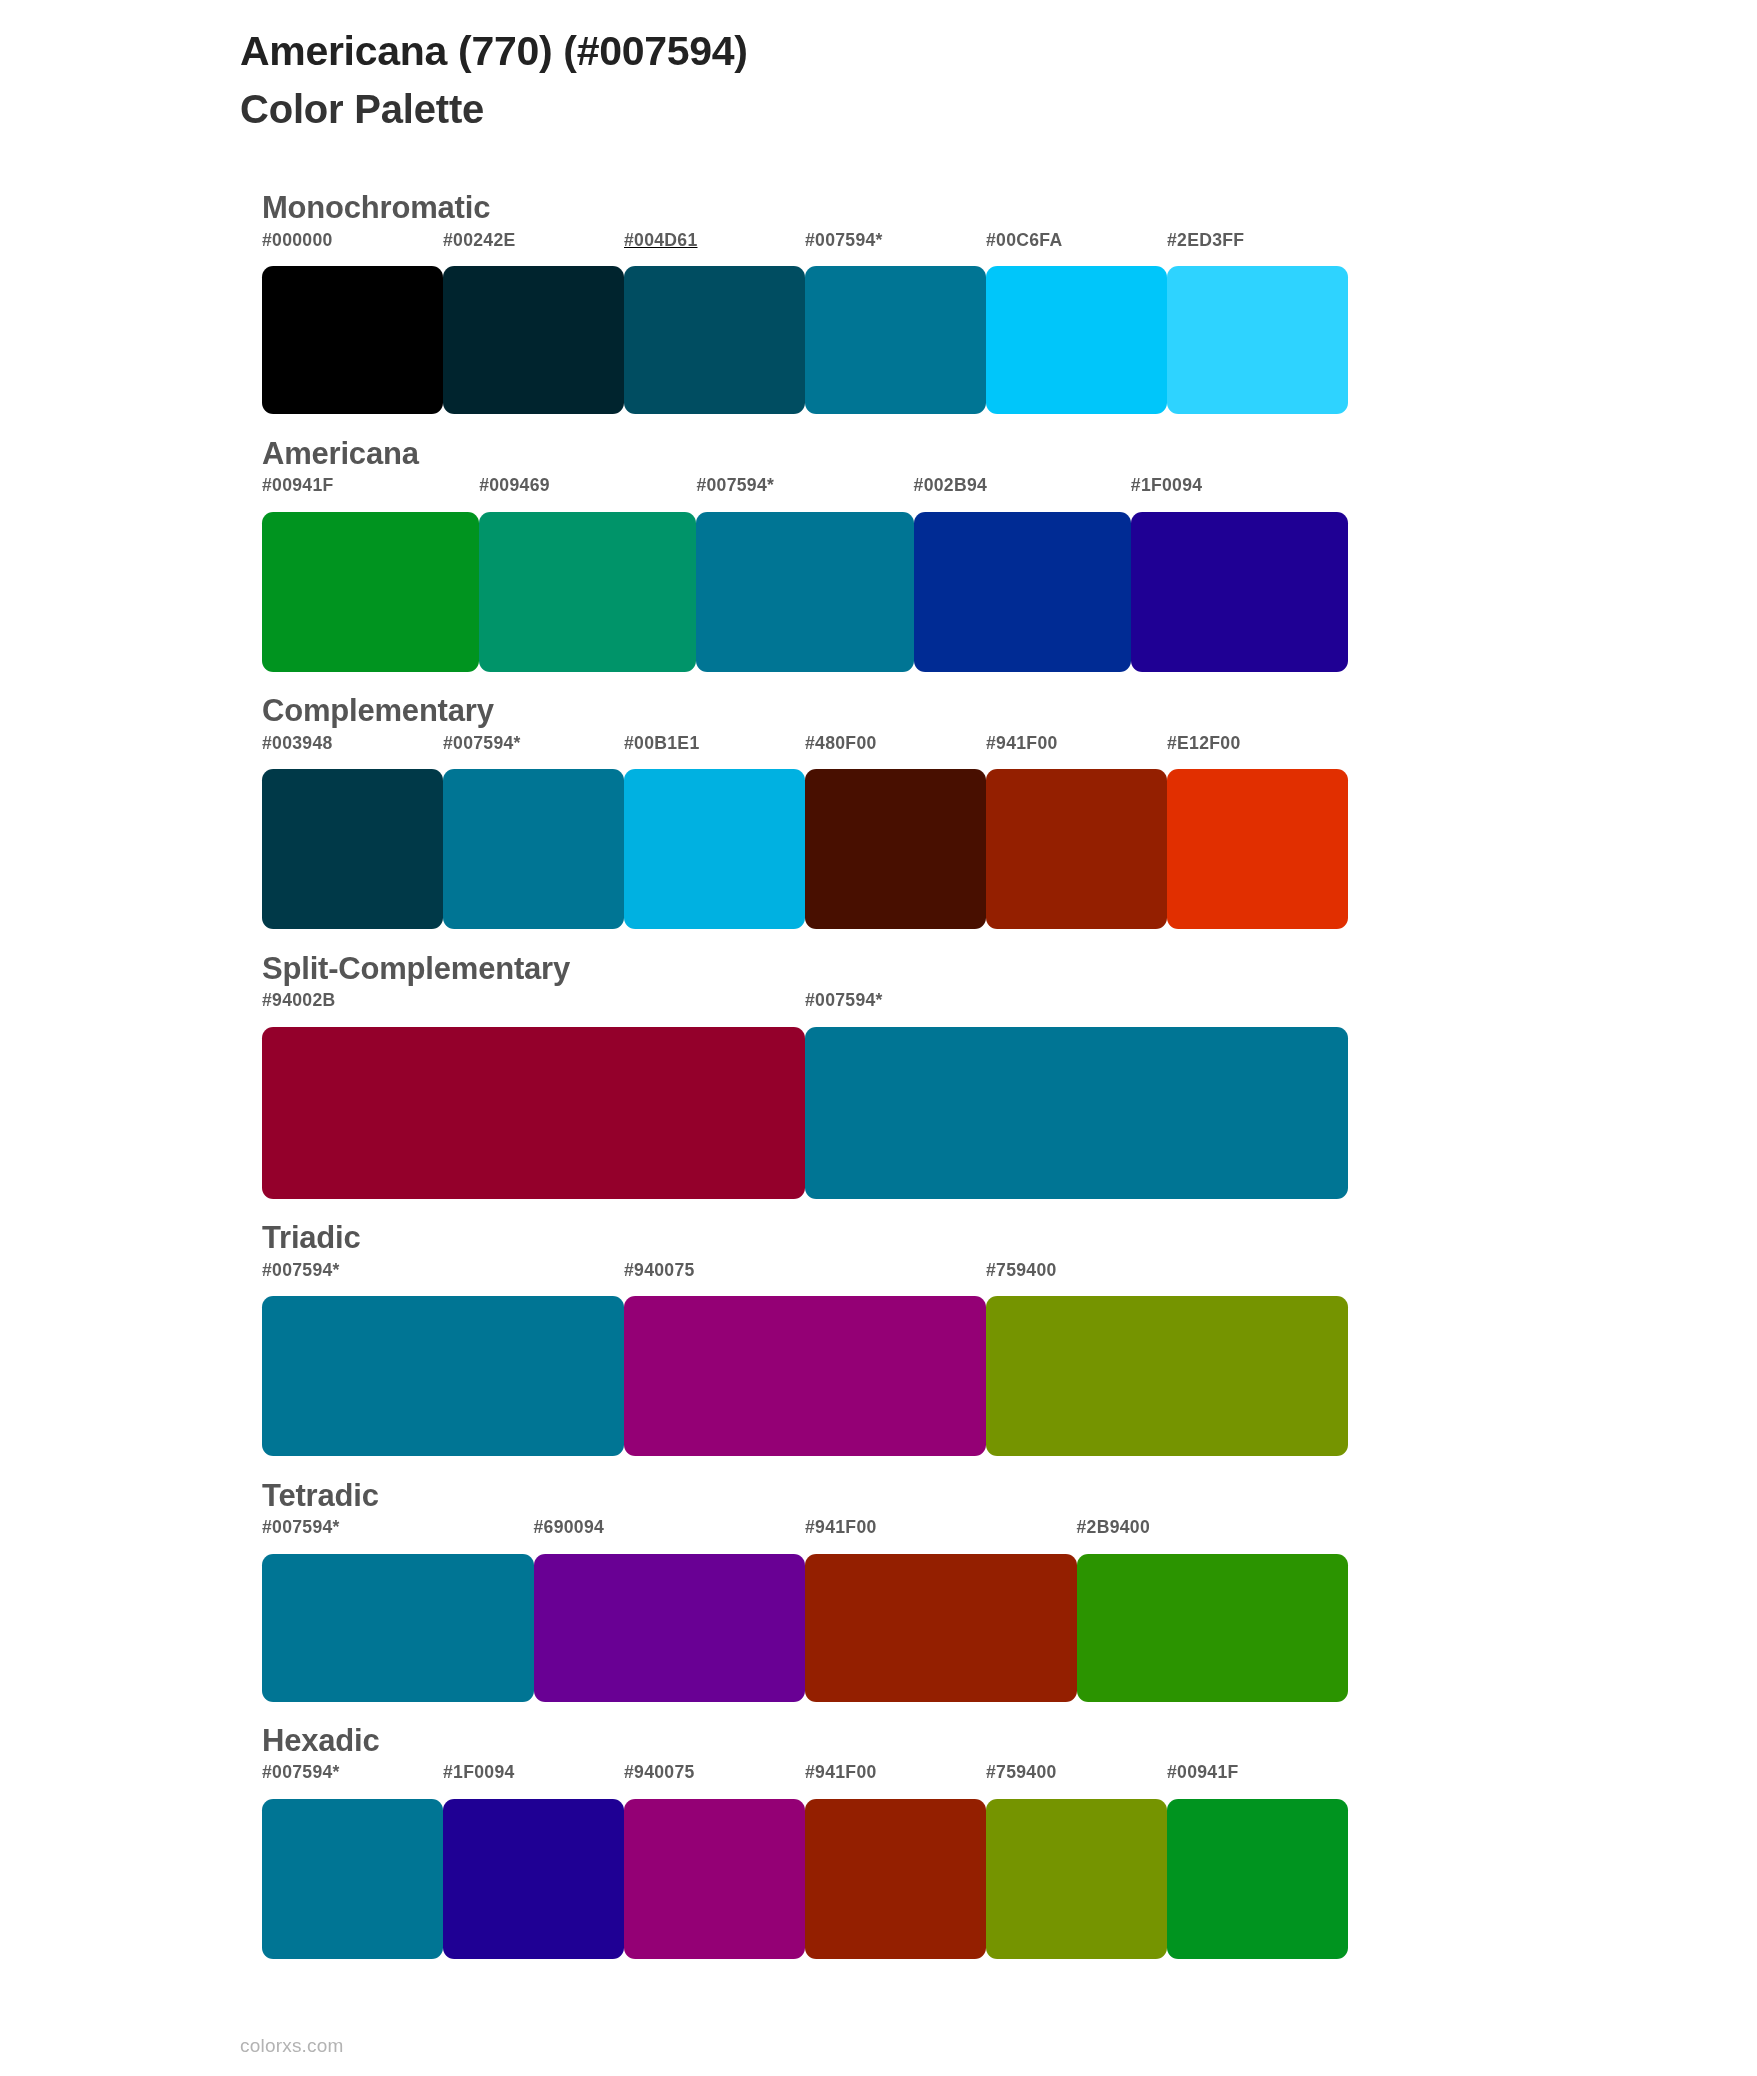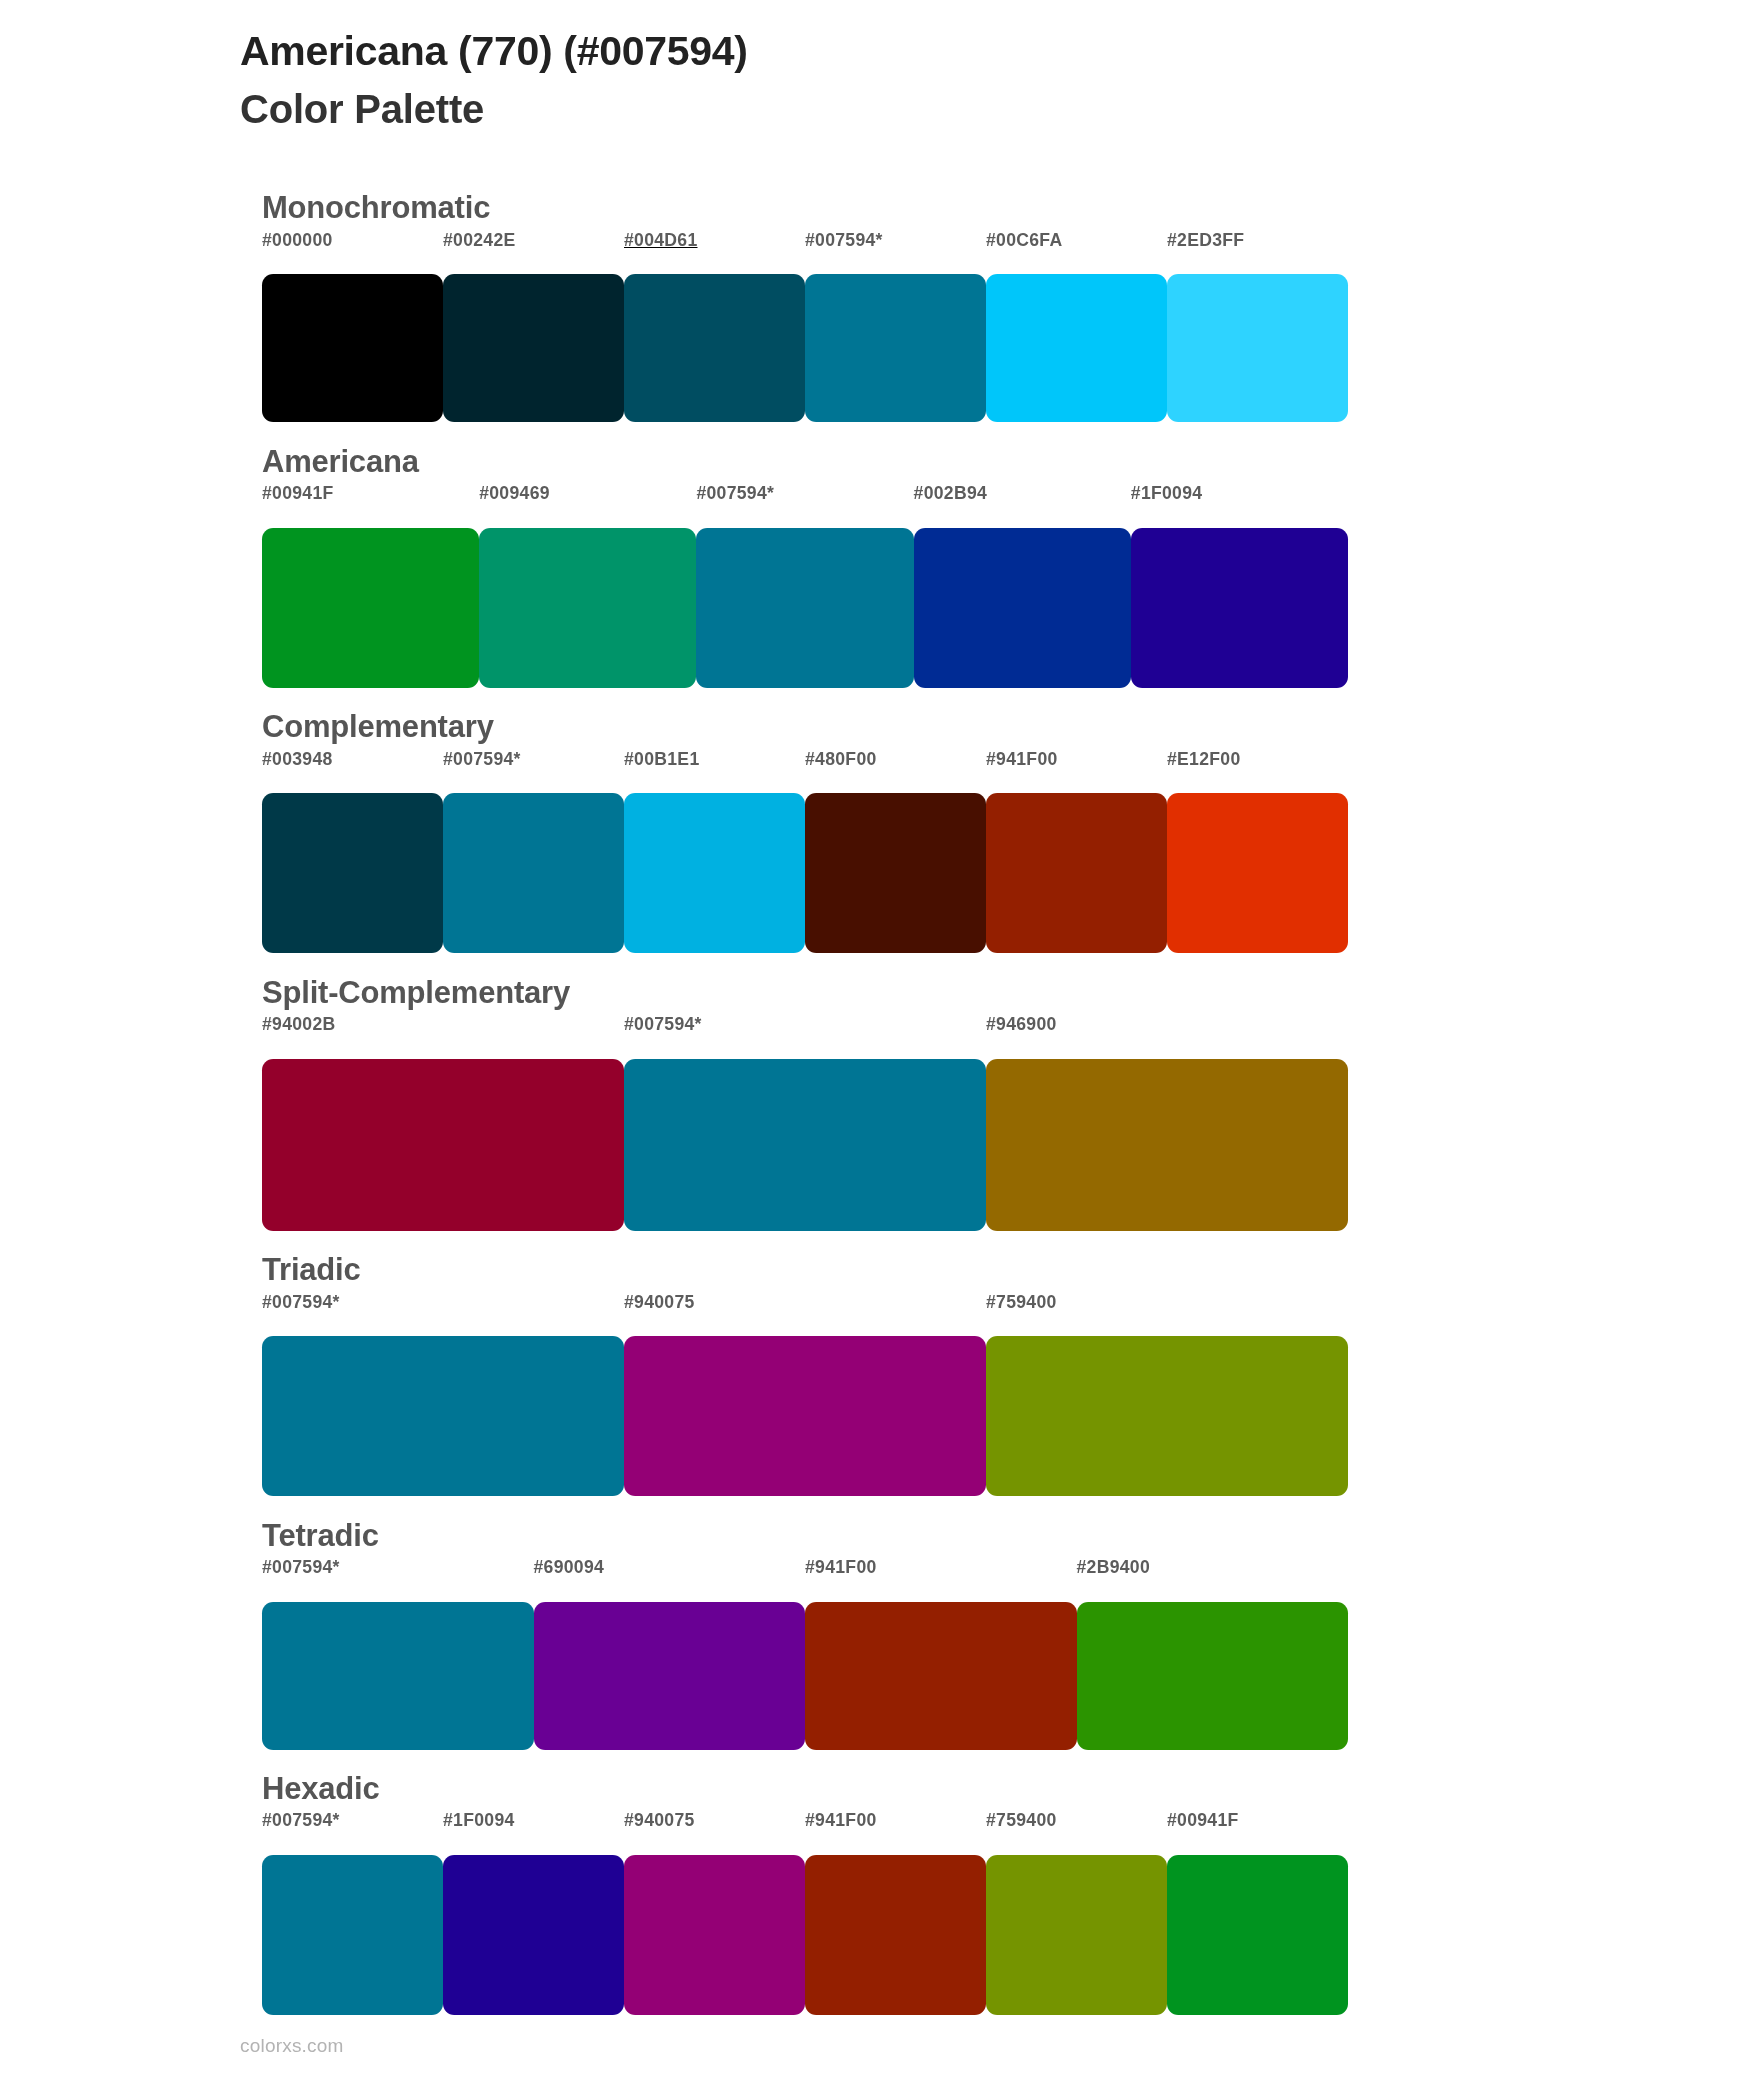--- a/index.html
+++ b/index.html
@@ -68,21 +68,21 @@
   .swatch {
     position: relative;
     display: block;
   }
   .swatch-label {
     font-size: 17.6px;
     font-weight: 700;
     color: #5c5c5c;
     letter-spacing: 0.3px;
     line-height: 1;
-    padding-bottom: 25px;
+    padding-bottom: 17px;
     white-space: nowrap;
     display: block;
   }
   .swatch-chip {
     display: block;
     border-radius: 11.2px;
     width: 100%;
   }
   
   .h-mono   .swatch-chip { height: 148px; }
@@ -201,24 +201,20 @@
           <div class="section-heading">Split-Complementary</div>
           <div class="swatch-row h-split">
             <div class="swatch" style="flex: 1 1 33.3333%; min-width: 0px;">
               <span class="swatch-label">#94002B</span>
               <span class="swatch-chip" style="background: rgb(148, 0, 43);"></span>
             </div>
             <div class="swatch" style="flex: 1 1 33.3333%; min-width: 0px;">
               <span class="swatch-label">#007594*</span>
               <span class="swatch-chip" style="background: rgb(0, 117, 148);"></span>
             </div>
-            <div class="swatch" style="flex: 1 1 33.3333%; min-width: 0px;">
-              <span class="swatch-label">#946900</span>
-              <span class="swatch-chip" style="background: rgb(148, 105, 0);"></span>
-            </div>
           </div>
         </div>
         <div class="palette-section">
           <div class="section-heading">Triadic</div>
           <div class="swatch-row h-tri">
             <div class="swatch" style="flex: 1 1 33.3333%; min-width: 0px;">
               <span class="swatch-label">#007594*</span>
               <span class="swatch-chip" style="background: rgb(0, 117, 148);"></span>
             </div>
             <div class="swatch" style="flex: 1 1 33.3333%; min-width: 0px;">

